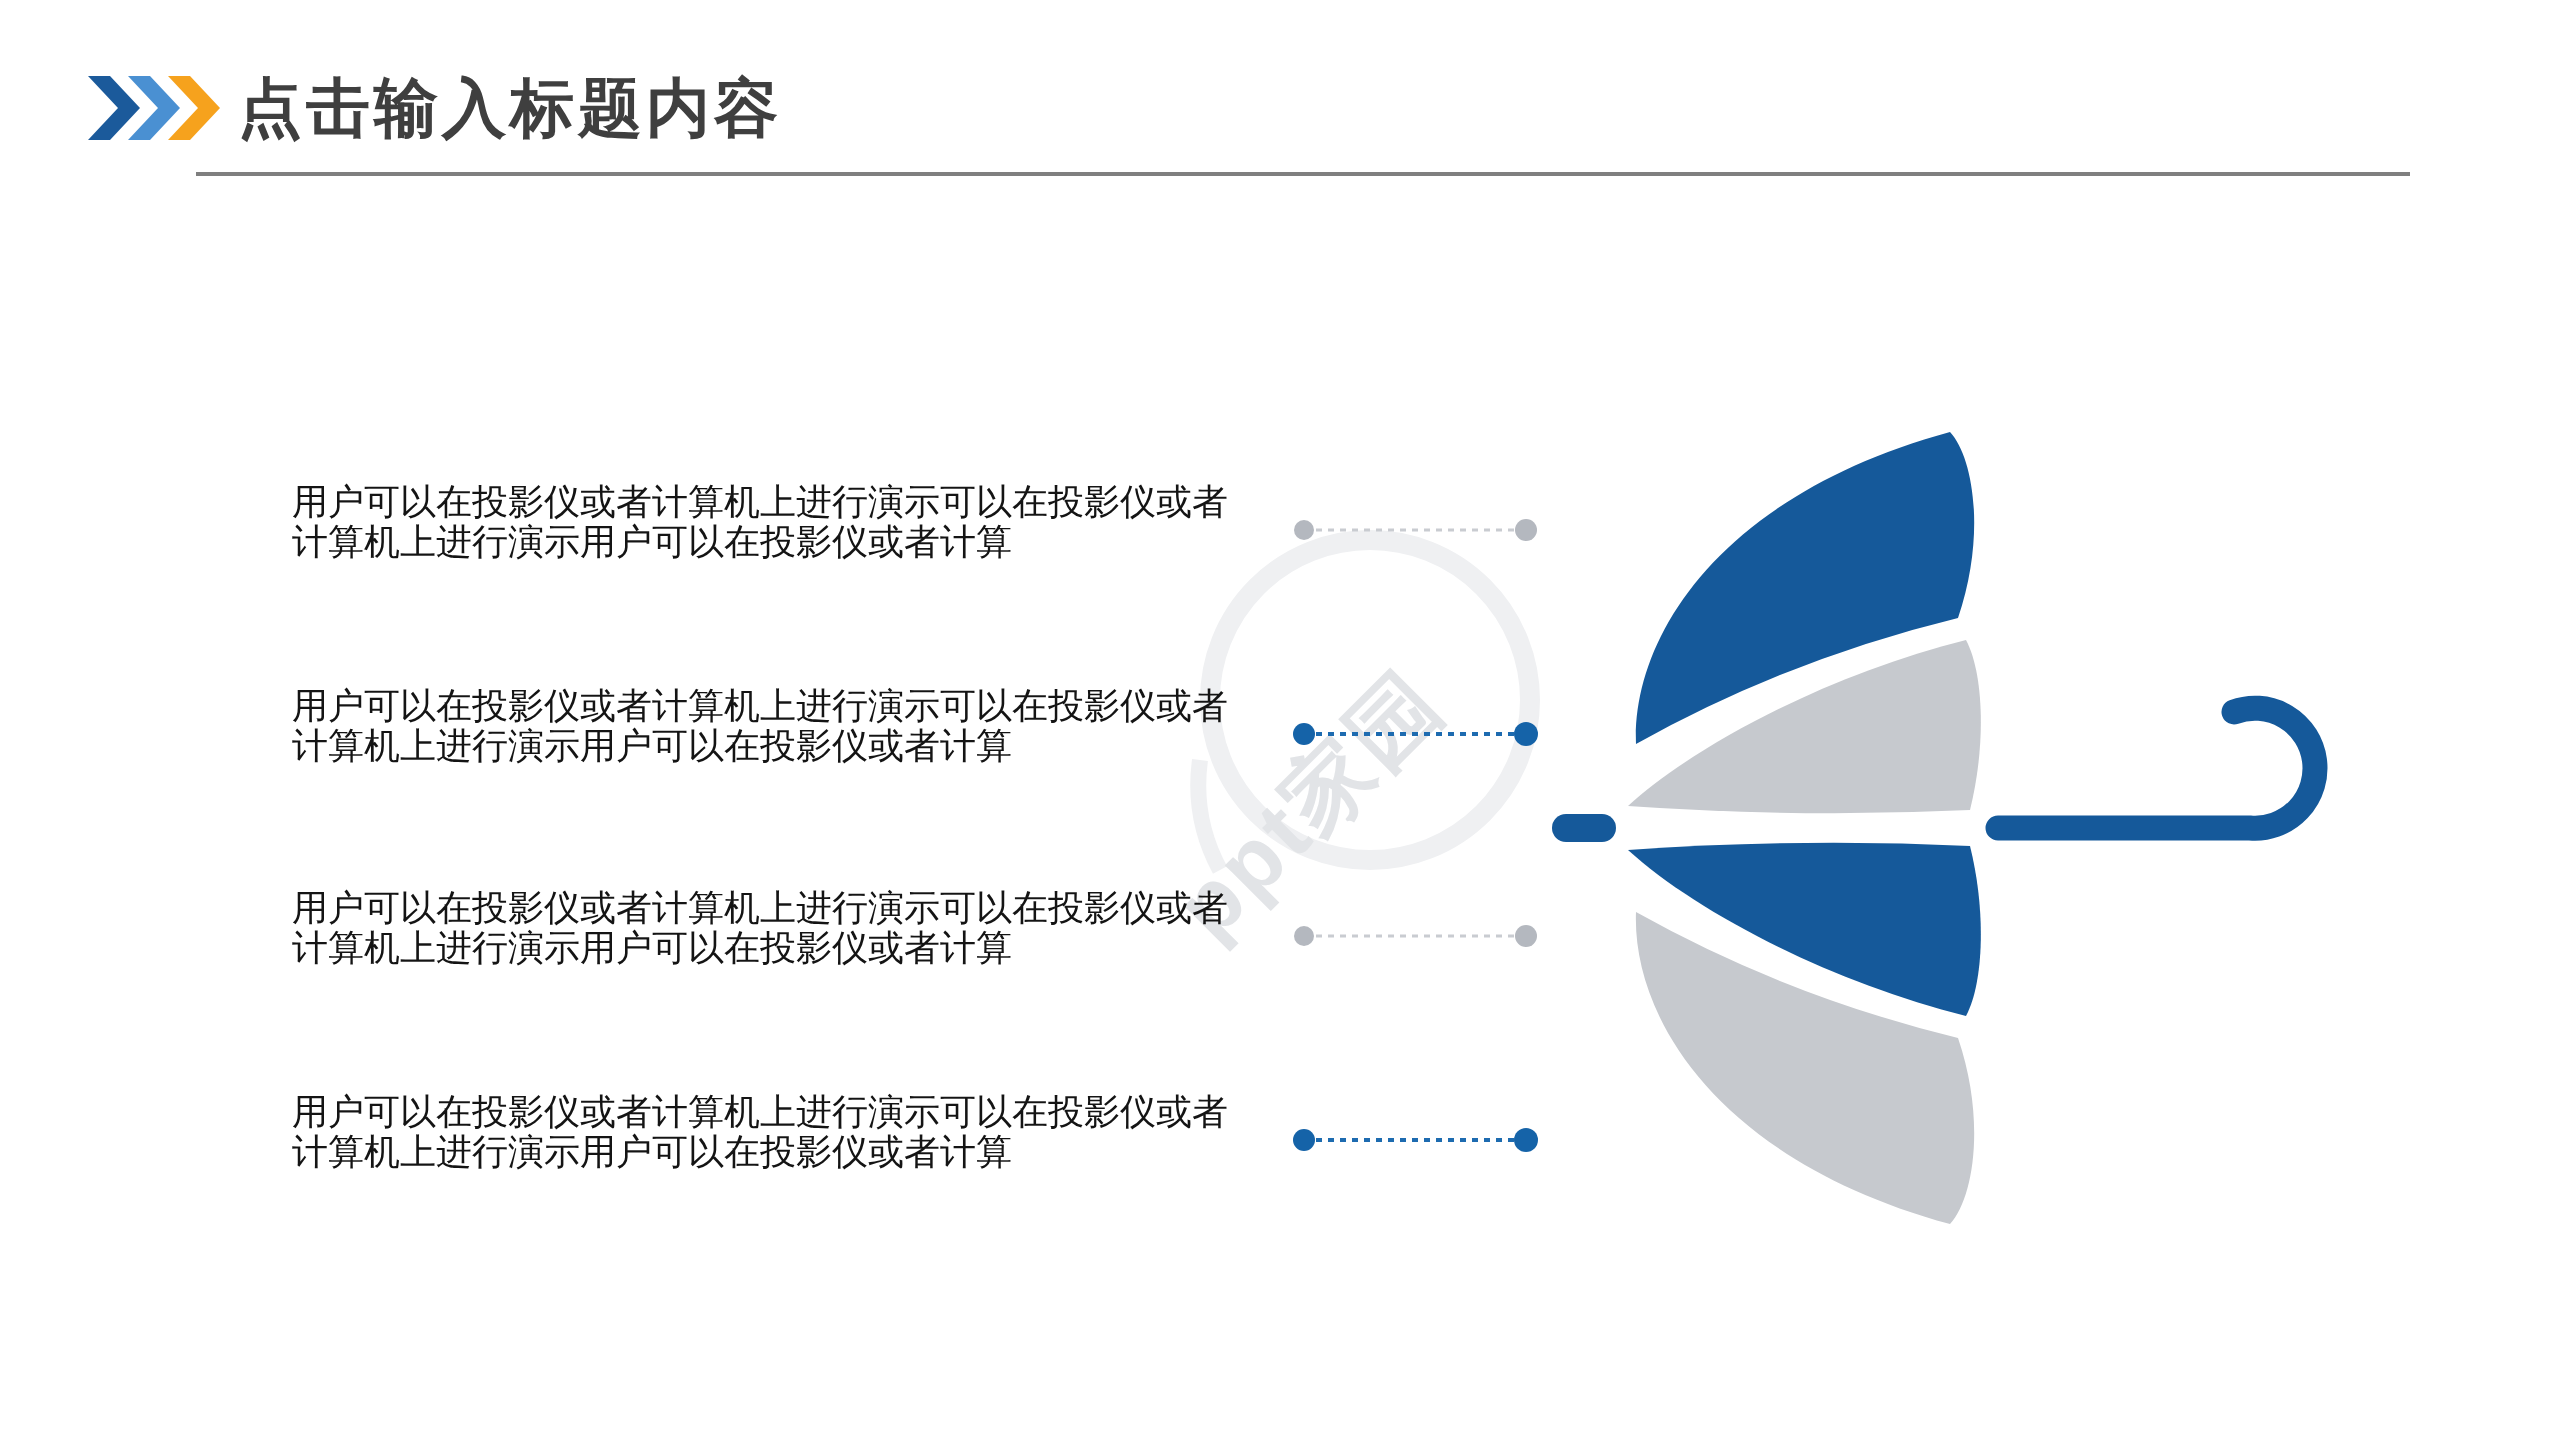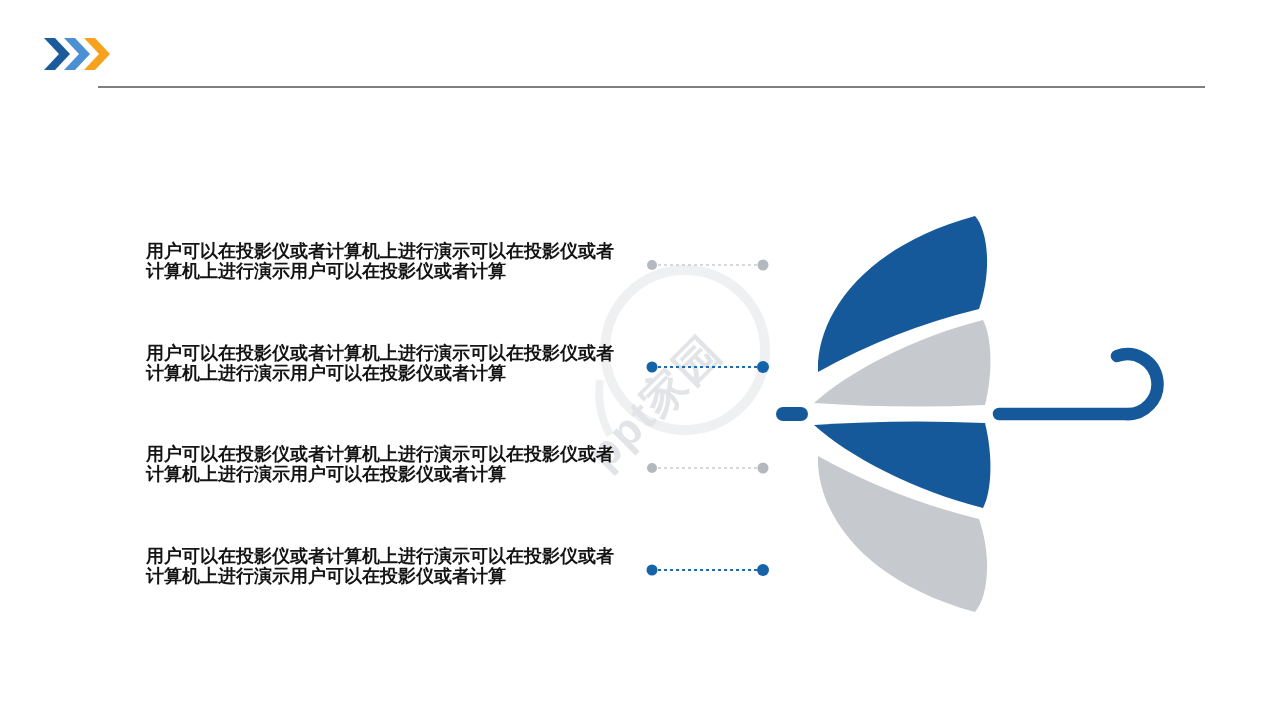--- a/index.html
+++ b/index.html
@@ -30,21 +30,21 @@
     transform:rotate(-45deg);
     font-size:44px;font-weight:bold;color:#e2e4e7;
     letter-spacing:2px;white-space:nowrap;
   }
   
   .item-text{
     position:absolute;left:146px;width:505px;
     font-size:18px;line-height:20px;color:#141414;
     letter-spacing:0px;
   }
-  .item-text div{white-space:nowrap;font-weight:bold;}
+  .item-text div{white-space:nowrap;}
   .connector{position:absolute;left:645px;}
   
   #umbrella-svg{position:absolute;left:0;top:0;}
 </style>
 </head>
 <body>
 
 <div id="slide">
 
   <div class="watermark-wrap">
@@ -53,20 +53,21 @@
       <path d="M 30 175 A 90 90 0 0 1 20 120" fill="none" stroke="#eff0f2" stroke-width="8"></path>
     </svg>
     <div class="watermark-text">ppt家园</div>
   </div>
 
   <svg id="chevrons" width="68" height="34" viewBox="0 0 68 34">
     <polygon points="0,1 11,1 26,17 11,33 0,33 15,17" fill="#1b5a9b"></polygon>
     <polygon points="20,1 31,1 46,17 31,33 20,33 35,17" fill="#4a90d2"></polygon>
     <polygon points="40,1 51,1 66,17 51,33 40,33 55,17" fill="#f6a21d"></polygon>
   </svg>
+  <h1 class="slide-title">点击输入标题内容</h1>
   <div class="divider"></div>
 
   <div class="item-text" style="top:241px">
     <div>用户可以在投影仪或者计算机上进行演示可以在投影仪或者</div>
     <div>计算机上进行演示用户可以在投影仪或者计算</div>
   </div>
   <svg class="connector" style="top:258px" width="126" height="14" viewBox="0 0 126 14">
     <line x1="13" y1="7" x2="112" y2="7" stroke-width="1.6" stroke-dasharray="3 3" stroke="#c9ccd1"></line>
     <circle cx="7" cy="7" r="5" fill="#b4b8bf"></circle>
     <circle cx="118" cy="7" r="5.5" fill="#b4b8bf"></circle>

